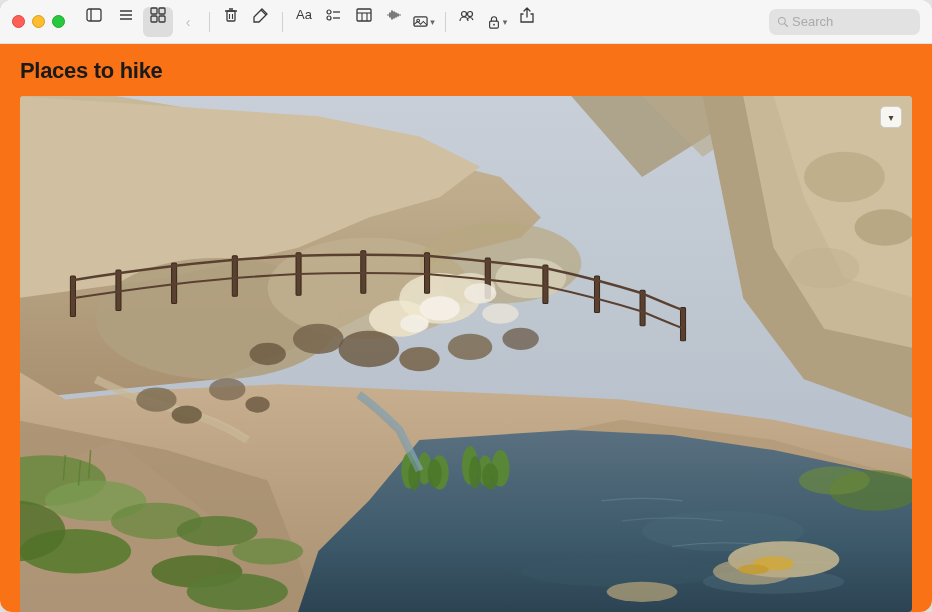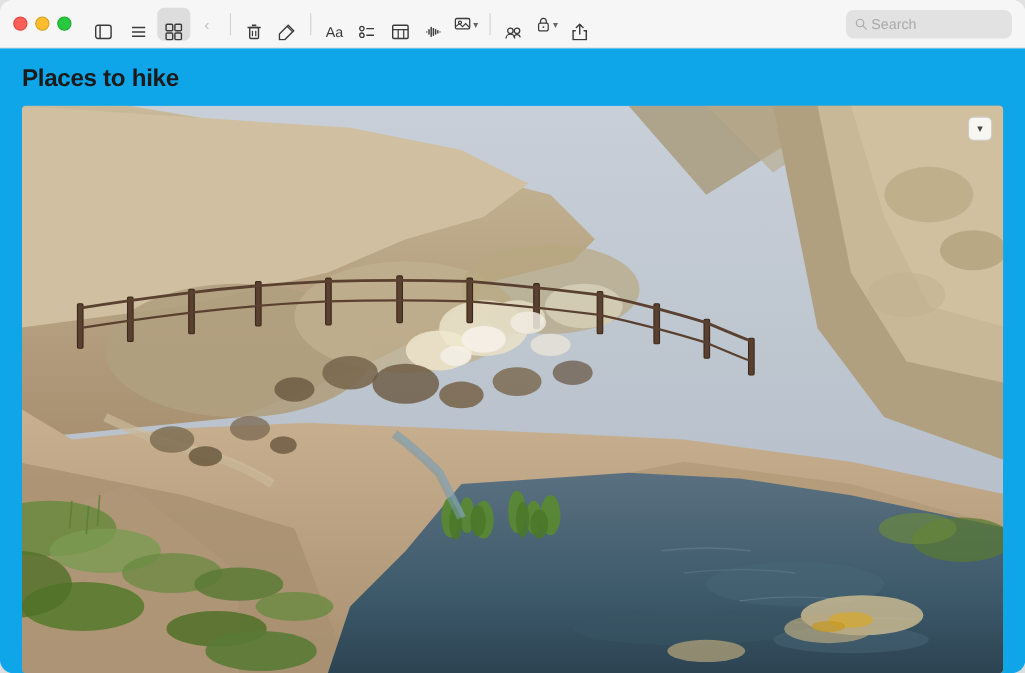--- a/index.html
+++ b/index.html
@@ -56,21 +56,21 @@
       display: flex;
       align-items: center;
       gap: 2px;
     }
 
     .toolbar-btn {
       width: 30px;
       height: 30px;
       border-radius: 6px;
       display: flex;
-      align-items: flex-end;
+      align-items: flex-start;
       justify-content: center;
       cursor: pointer;
       background: transparent;
       border: none;
       color: #3a3a3a;
       font-size: 15px;
       transition: background 0.1s;
     }
 
     .toolbar-btn.active {
@@ -108,21 +108,21 @@
       font-size: 13px;
       color: #3a3a3a;
       width: 120px;
     }
 
     .search-area input::placeholder { color: #aaa; }
 
     
     .content {
       flex: 1;
-      background: #0ea5e9;
+      background: #f97316;
       display: flex;
       flex-direction: column;
       padding: 14px 20px 0 20px;
       overflow: hidden;
     }
 
     .note-title {
       font-size: 22px;
       font-weight: 700;
       color: #1a1a1a;

